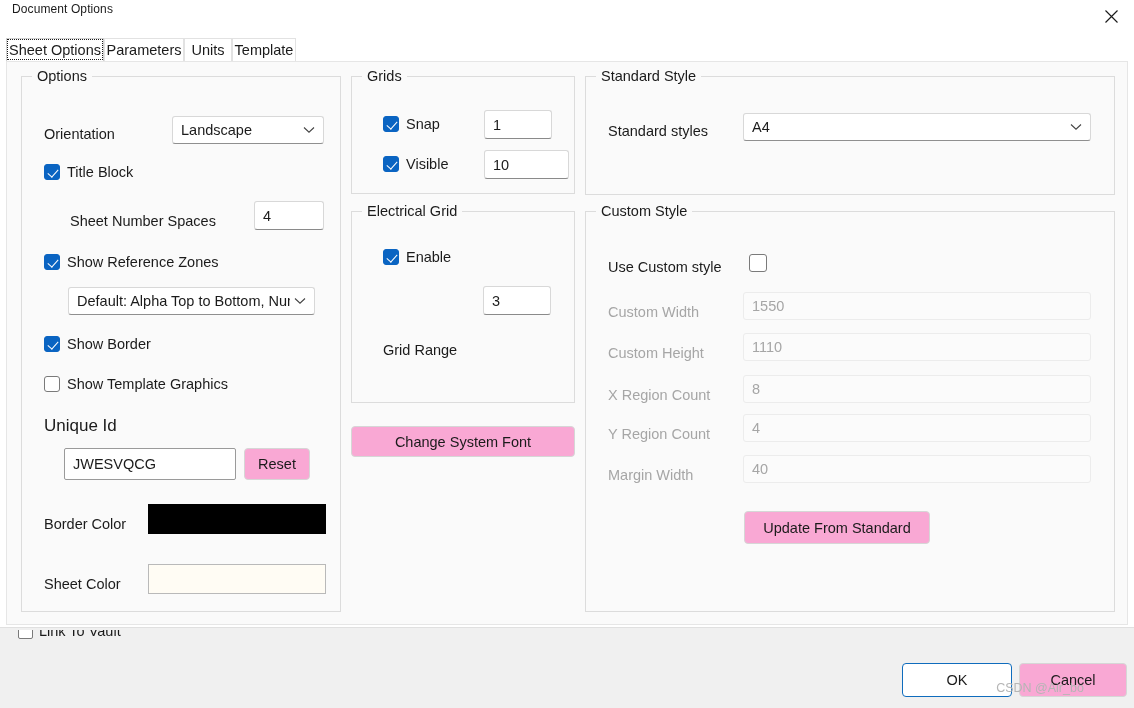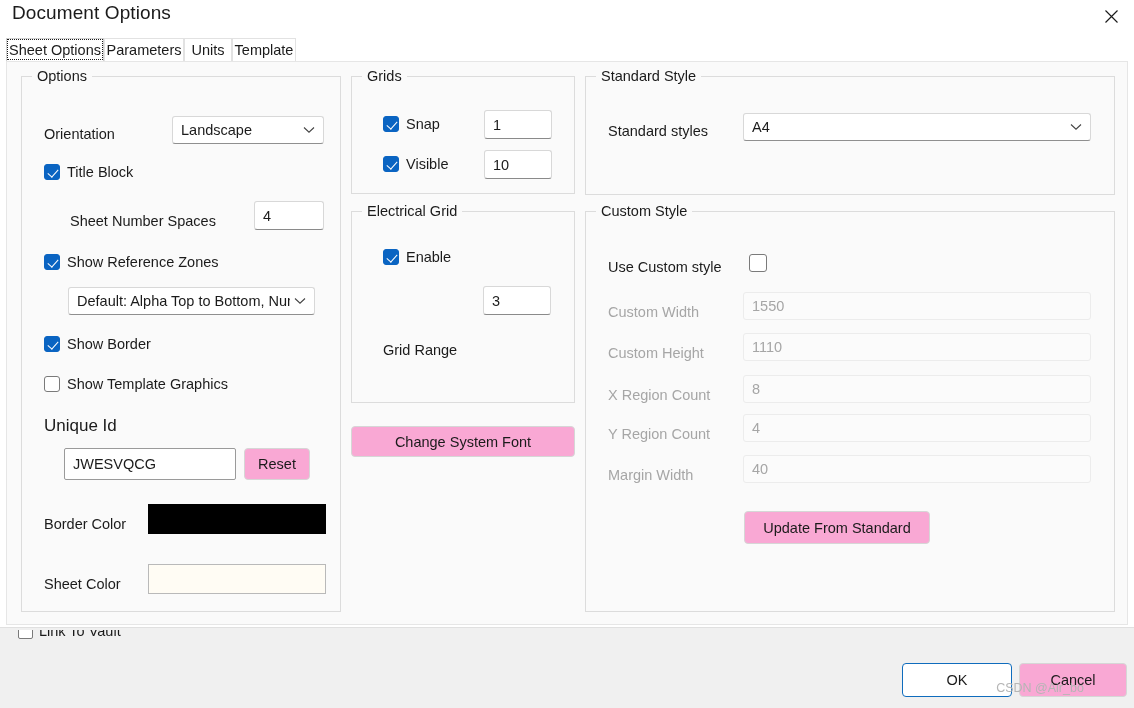--- a/index.html
+++ b/index.html
@@ -17,21 +17,21 @@
     background: #ffffff;
   }
 
   
   .titlebar {
     position: absolute; left: 0; top: 0; width: 1134px; height: 32px;
     background: #ffffff;
   }
   .title-text {
     position: absolute; left: 12px; top: 2px;
-    font-size: 19px; font-weight: 400; color: #1b1b1b;
+    font-size: 12px; font-weight: 400; color: #1b1b1b;
     letter-spacing: .1px;
   }
   .close-btn {
     position: absolute; right: 0px; top: 0px; width: 46px; height: 32px;
     display: flex; align-items: center; justify-content: center;
     cursor: default;
   }
   .close-btn svg { display:block; }
 
   
@@ -289,21 +289,21 @@
         <span class="cb-text">Snap</span>
       </div>
       <div class="tfield" style="left:132px; top:33px; width:68px; height:29px;">
         <span>1</span>
       </div>
 
       <div class="cb-row" style="left:31px; top:79px;text-align:right;">
         <span class="cbox checked"></span>
         <span class="cb-text">Visible</span>
       </div>
-      <div class="tfield" style="left:132px; top:73px; width:68px; height:29px;">
+      <div class="tfield" style="left:132px; top:73px; width:85px; height:29px;">
         <span>10</span>
       </div>
     </div>
 
     <div class="group" style="left:344px; top:149px; width:224px; height:192px;">
       <span class="legend">Electrical Grid</span>
 
       <div class="cb-row" style="left:31px; top:37px;">
         <span class="cbox checked"></span>
         <span class="cb-text">Enable</span>

